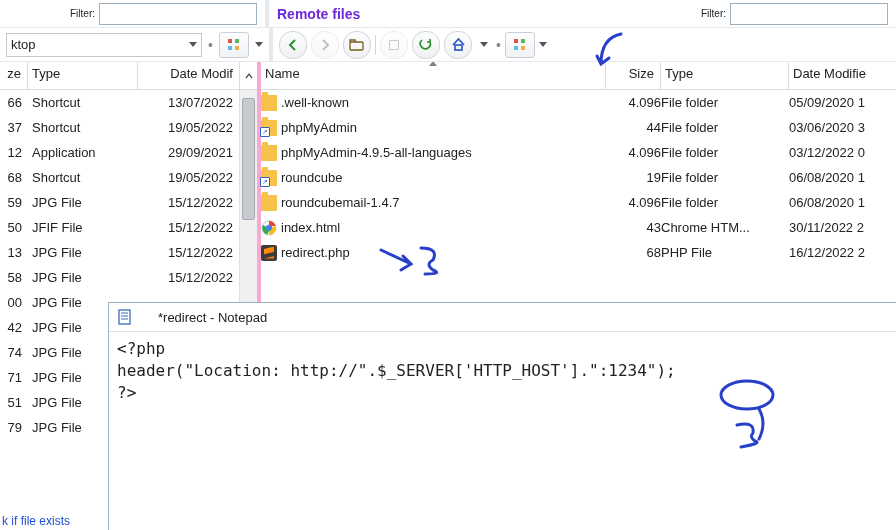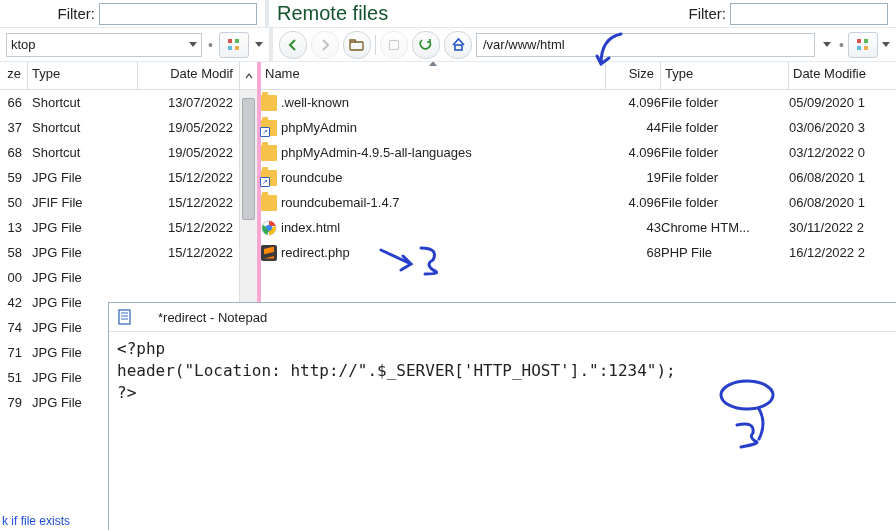--- a/index.html
+++ b/index.html
@@ -1,20 +1,20 @@
 <!DOCTYPE html>
 <html><head>
 <meta charset="utf-8">
 <style>
   html,body{margin:0;padding:0;font-family:"Segoe UI",Tahoma,sans-serif;font-size:13px;color:#222;background:#fff;width:896px;height:530px;overflow:hidden}
   .toprow{display:flex;height:28px}
   .local-top{width:257px;border-right:4px solid #e6e9ec;display:flex;align-items:center;justify-content:flex-end;padding-right:8px;border-bottom:1px solid #e6e9ec;gap:4px}
   .remote-top{flex:1;display:flex;align-items:center;padding:0 8px;border-bottom:1px solid #e6e9ec;justify-content:space-between}
-  .remote-title{color:#14532d;font-weight:400;font-size:20px}
-  .filter-lbl{font-size:15px}
+  .remote-title{color:#6d28d9;font-weight:700;font-size:14px}
+  .filter-lbl{font-size:10px}
   .filter-inp{width:150px;height:18px;border:1px solid #9fb0bf;padding:1px 3px}
   .row2{display:flex;height:34px}
   .local-path{width:257px;border-right:4px solid #e6e9ec;display:flex;align-items:center;padding:0 6px;gap:6px;border-bottom:1px solid #e6e9ec}
   .path-sel{flex:1;height:22px;border:1px solid #bfc9d1;background:#fff;padding:0 4px;display:flex;align-items:center;justify-content:space-between}
   .dd{width:0;height:0;border-left:4px solid transparent;border-right:4px solid transparent;border-top:5px solid #555}
   .iconbtn{width:28px;height:24px;border:1px solid #c7d0d8;border-radius:3px;background:linear-gradient(#fdfdfd,#f0f2f4);display:flex;align-items:center;justify-content:center}
   .remote-toolbar{flex:1;display:flex;align-items:center;padding:0 6px;gap:4px;border-bottom:1px solid #e6e9ec}
   .tbtn{width:26px;height:26px;border-radius:13px;display:flex;align-items:center;justify-content:center;border:1px solid #d0d6dc;background:linear-gradient(#fdfdfd,#eef1f3)}
   .path-input{flex:1;height:22px;border:1px solid #bfc9d1;padding:0 6px;display:flex;align-items:center}
   .row3{display:flex;height:468px}
@@ -110,23 +110,20 @@
           <path d="M4 3 A5 5 0 1 0 12 5" fill="none" stroke="#2a8f2a" stroke-width="1.6"></path>
           <path d="M12 2 L12 5 L9 5" fill="none" stroke="#2a8f2a" stroke-width="1.6"></path>
         </svg>
       </div>
     <div class="tbtn">
         <svg width="15" height="15">
           <path d="M2 8 L7.5 2 L13 8" fill="none" stroke="#2456c4" stroke-width="1.6"></path>
           <rect x="4" y="8" width="7" height="5" fill="none" stroke="#2456c4" stroke-width="1.6"></rect>
         </svg>
       </div>
-    <div class="path-input">
-        <span>/var/www/html</span>
-      </div>
     <div style="width:16px;display:flex;justify-content:center">
         <span class="dd"></span>
       </div>
     <span style="font-size:14px;color:#888">•</span>
     <div class="iconbtn">
       <svg width="14" height="14" viewBox="0 0 14 14">
         <rect x="1" y="1" width="4" height="4" fill="#d9534f"></rect>
           <rect x="1" y="8" width="4" height="4" fill="#5bc0de"></rect>
         <rect x="8" y="1" width="4" height="4" fill="#5cb85c"></rect>
           <rect x="8" y="8" width="4" height="4" fill="#f0ad4e"></rect>
@@ -155,20 +152,25 @@
             <div class="c lc-sz">66</div>
             <div class="c lc-tp">Shortcut</div>
             <div class="c" style="flex:1;text-align:right">13/07/2022</div>
           </div>
           <div class="row">
             <div class="c lc-sz">37</div>
             <div class="c lc-tp">Shortcut</div>
             <div class="c" style="flex:1;text-align:right">19/05/2022</div>
           </div>
           <div class="row">
+            <div class="c lc-sz">12</div>
+            <div class="c lc-tp">Application</div>
+            <div class="c" style="flex:1;text-align:right">29/09/2021</div>
+          </div>
+          <div class="row">
             <div class="c lc-sz">68</div>
             <div class="c lc-tp">Shortcut</div>
             <div class="c" style="flex:1;text-align:right">19/05/2022</div>
           </div>
           <div class="row">
             <div class="c lc-sz">59</div>
             <div class="c lc-tp">JPG File</div>
             <div class="c" style="flex:1;text-align:right">15/12/2022</div>
           </div>
           <div class="row">

